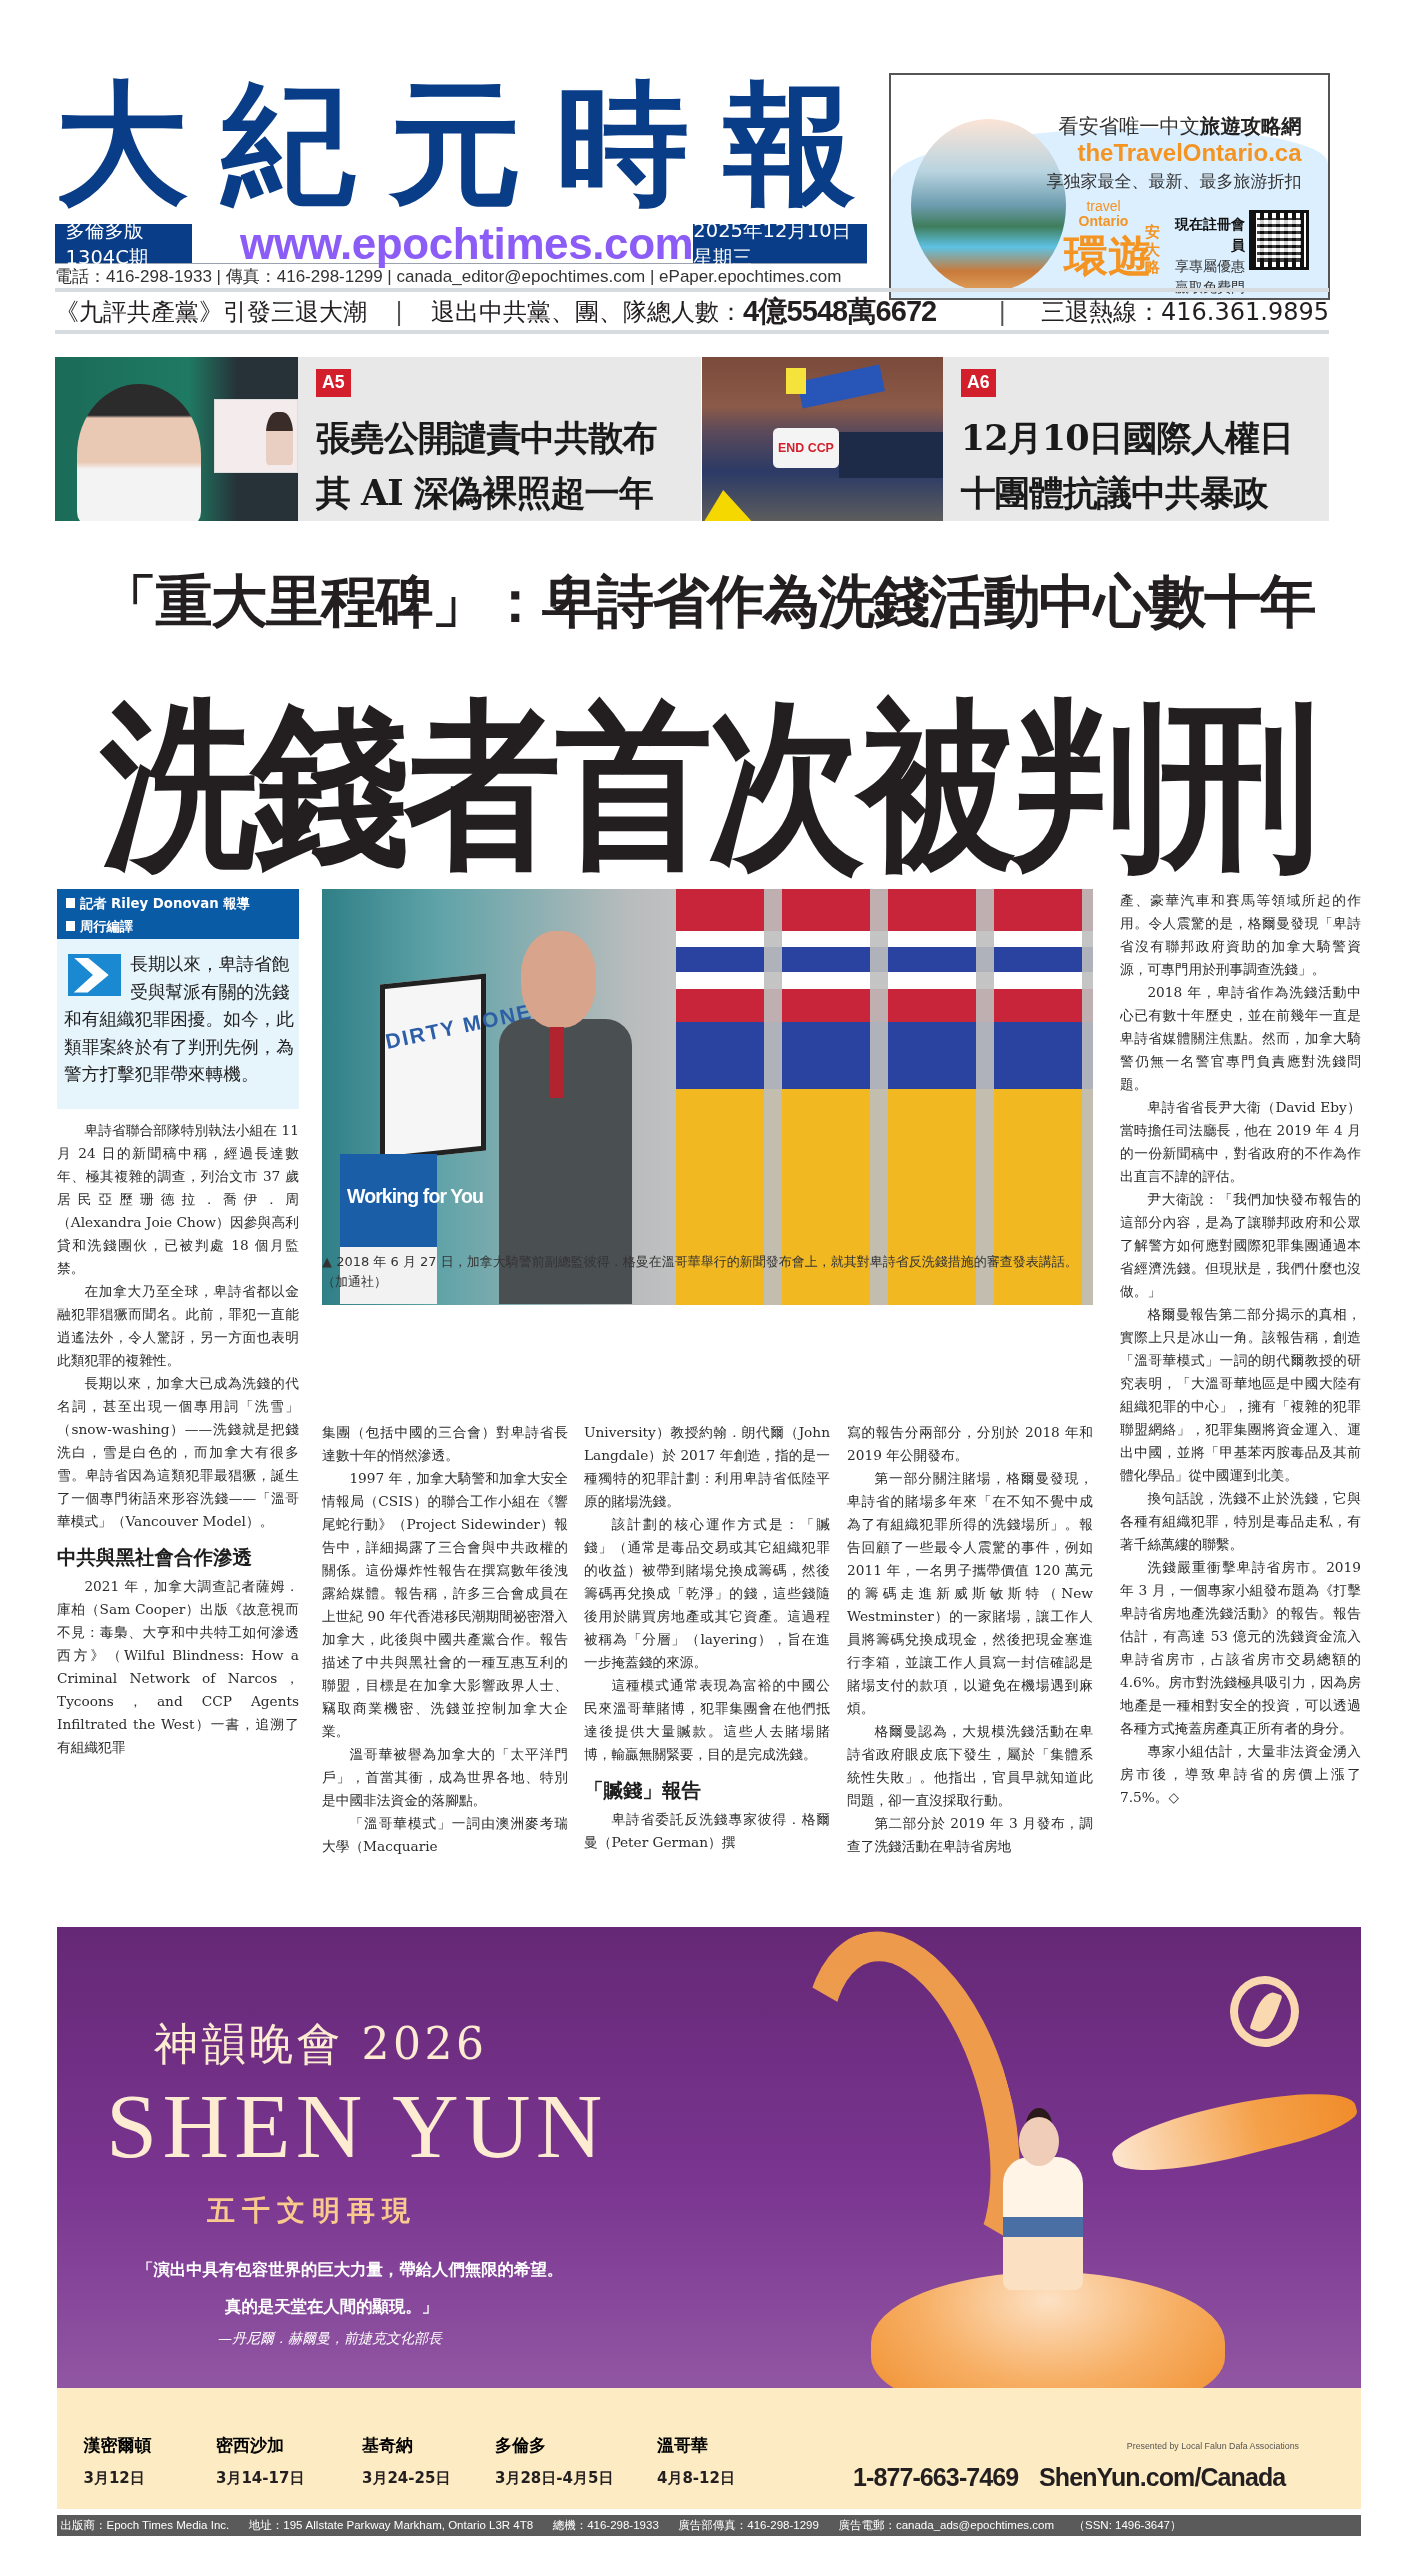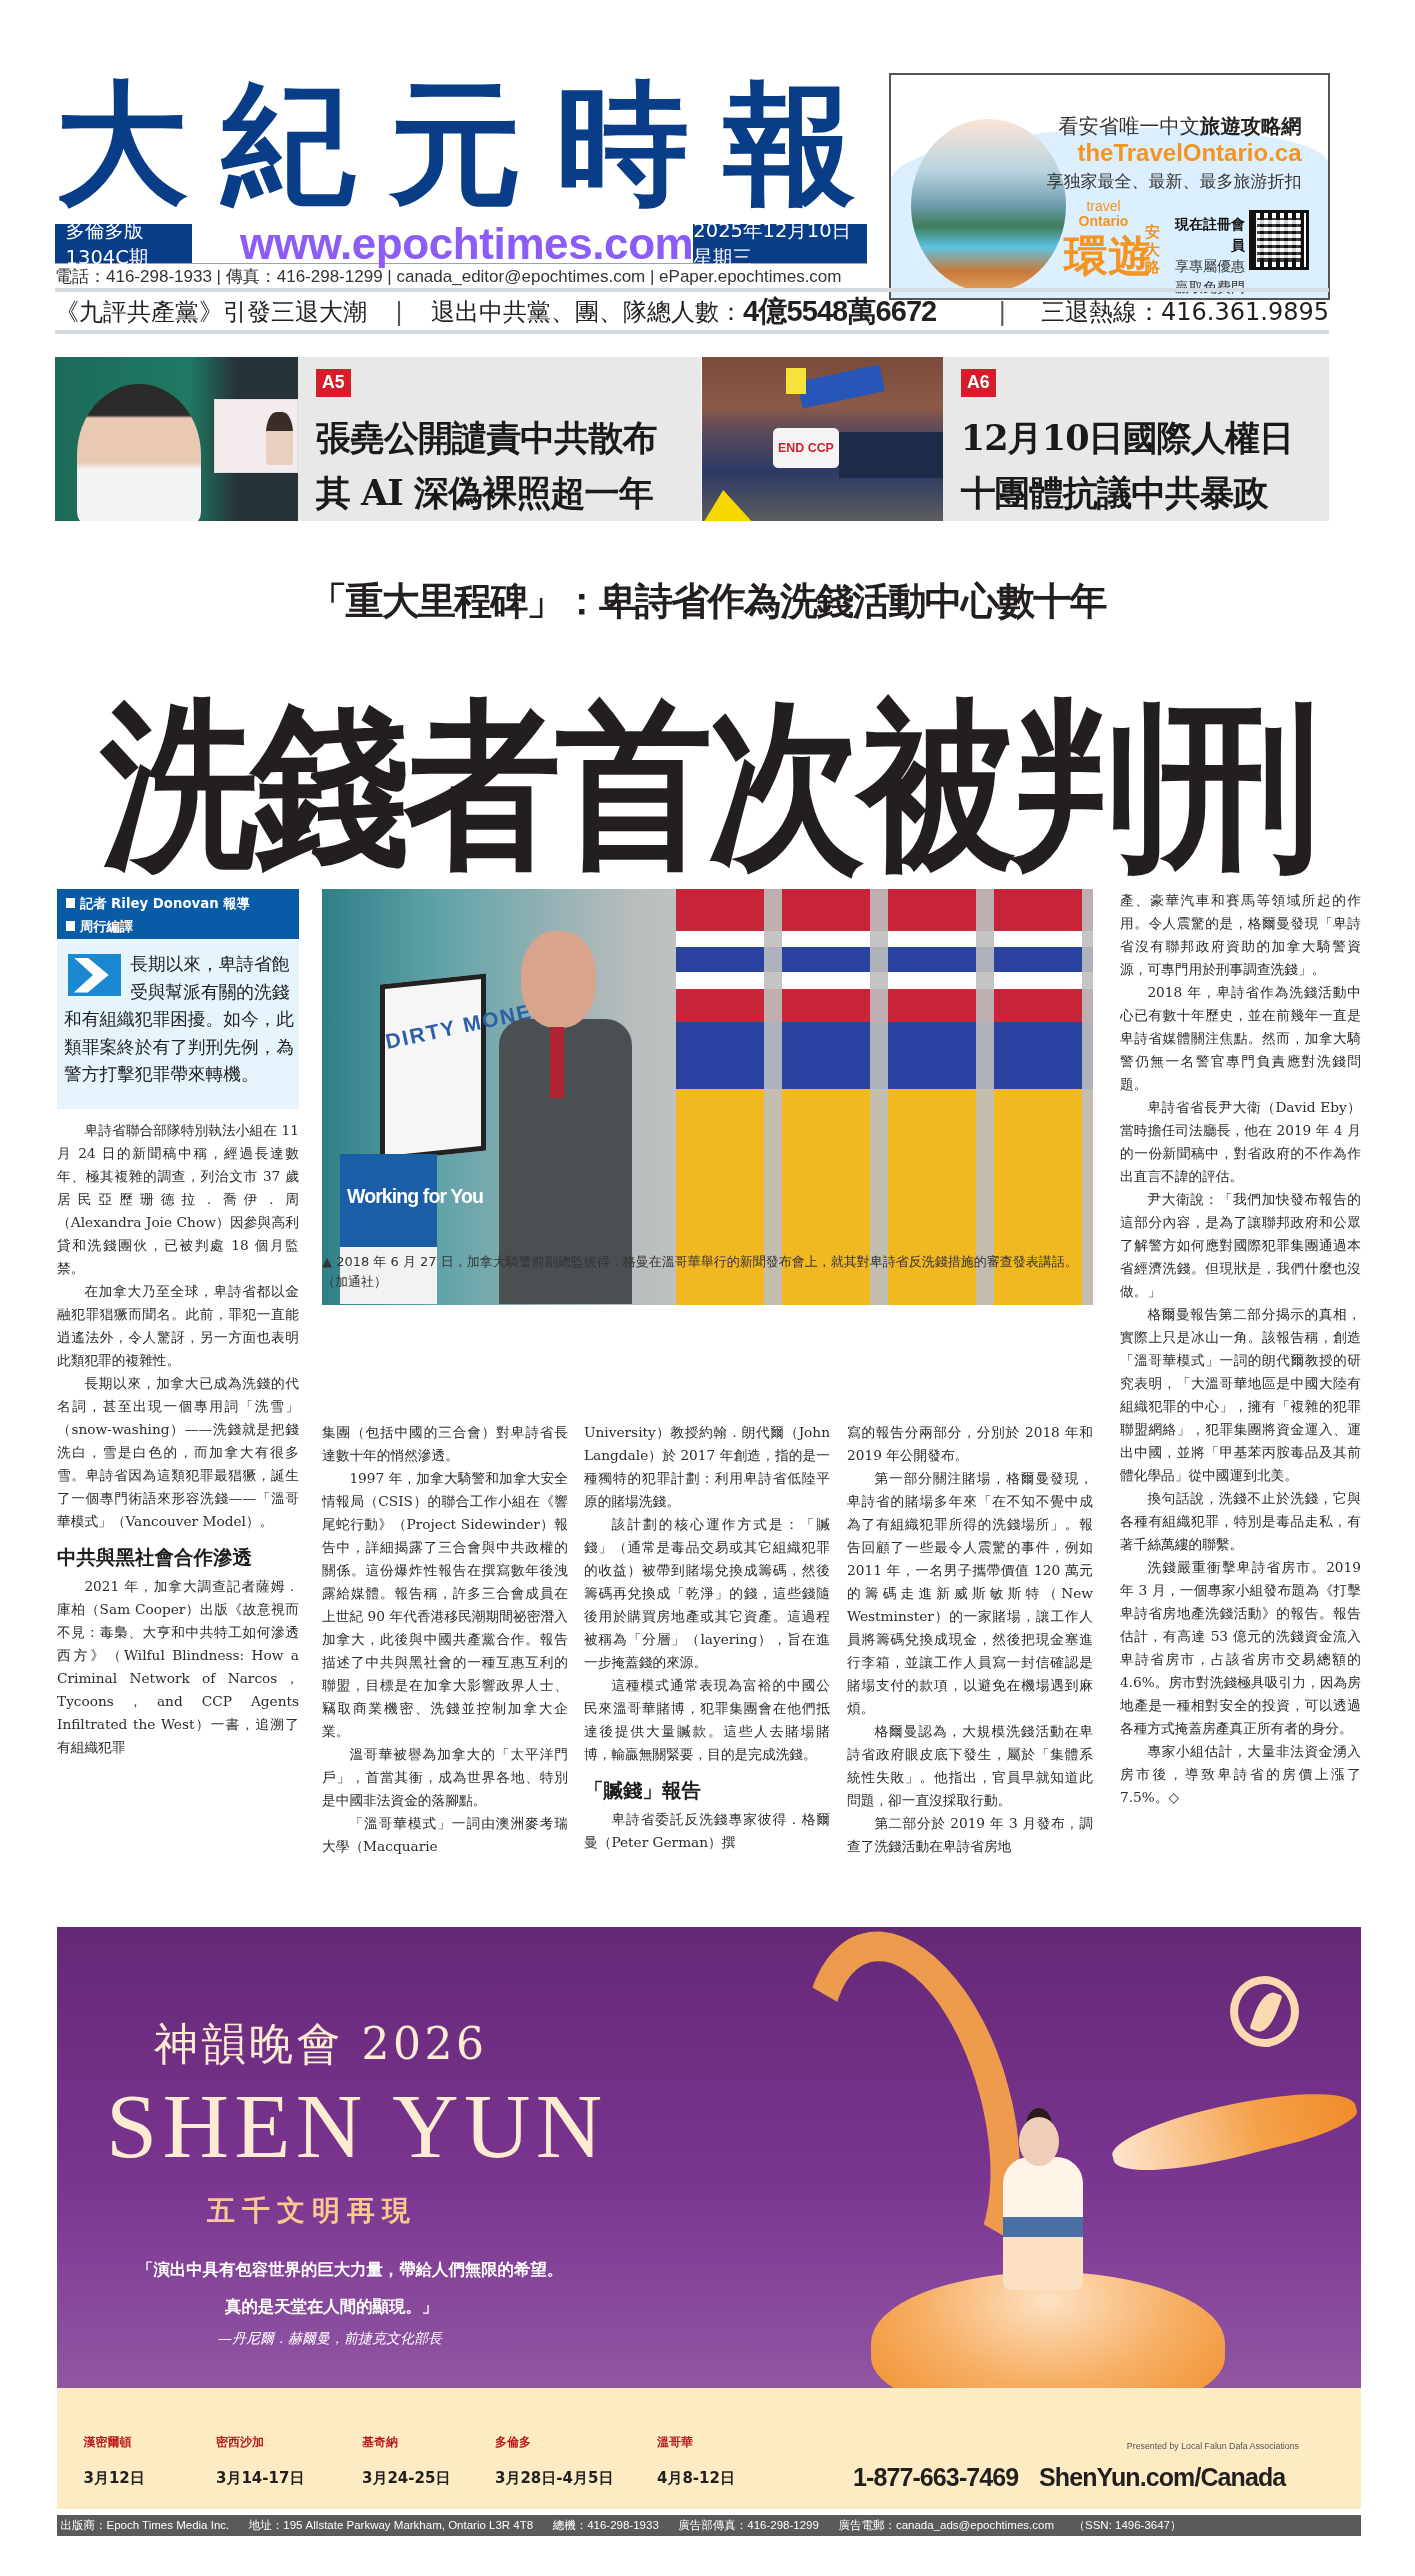--- a/index.html
+++ b/index.html
@@ -50,21 +50,21 @@
   .photo-a5 .screen { position: absolute; left: 159px; top: 42px; width: 84px; height: 74px; background: #f4ecec; border: 1.8px solid #ddd; }
   .photo-a5 .screen::after { content:""; position:absolute; right:4.4px; top:12.4px; width:26.5px; height:53px; background: linear-gradient(180deg,#3a2c28 0,#3a2c28 35%,#e9cfc2 36%); border-radius: 40% 40% 10% 10%; }
   .photo-a6 { left: 702px; top: 357px; width: 242px; height: 164px; background: linear-gradient(180deg, #7a4a3a 0%, #8c5a48 30%, #5c4a5a 45%, #2b3a66 70%, #5d5d5d 100%); overflow: hidden; }
   .photo-a6 .banner1 { position:absolute; left: 71px; top: 71px; width: 66px; height: 40px; background:#f4f4f4; border-radius: 5.3px; color:#d21f2b; font-family:"Liberation Sans",sans-serif; font-weight:bold; font-size:12.4px; display:flex; align-items:center; justify-content:center; }
   .photo-a6 .banner2 { position:absolute; left: 137px; top: 75px; width: 104px; height: 46px; background:#1d2a48; }
   .photo-a6 .banner3 { position:absolute; left: 97px; top: 16px; width: 84px; height: 26.5px; background:#2756b8; transform: rotate(-12deg); }
   .photo-a6 .flag { position:absolute; left: 84px; top: 10.6px; width: 19.5px; height: 26.5px; background:#f5e23a; }
   .photo-a6 .yellow { position:absolute; left: 0; top: 133px; width: 53px; height: 35px; background:#f5d800; clip-path: polygon(0 100%, 40% 0, 100% 100%); }
 
   
-  .kicker { left: 0; top: 566px; width: 1415px; text-align: center; font-family: "DejaVu Sans", sans-serif; font-weight: bold; font-size: 38px; line-height: 71px; color: #231f20; white-space: nowrap; letter-spacing: -1.8px; }
+  .kicker { left: 0; top: 566px; width: 1415px; text-align: center; font-family: "DejaVu Sans", sans-serif; font-weight: bold; font-size: 57px; line-height: 71px; color: #231f20; white-space: nowrap; letter-spacing: -1.8px; }
   .main-headline { left: 0; top: 677px; width: 1415px; text-align: center; font-family: "DejaVu Sans", sans-serif; font-weight: bold; font-size: 157px; line-height: 190px; color: #231f20; white-space: nowrap; letter-spacing: -5.3px; transform: scaleY(1.15); transform-origin: top center; }
 
   
   .byline { left: 57px; top: 889px; width: 242px; height: 50px; background: #0a5ba6; color: #fff; font-size: 13.3px; font-weight: bold; line-height: 23px; padding: 2.7px 8.8px; }
   .byline .sq { display:inline-block; width: 9.7px; height: 9.7px; background:#fff; margin-right: 4.4px; vertical-align: 0; }
   .summary { left: 57px; top: 939px; width: 242px; height: 170px; background: #e6f4fc; padding: 12.4px 0 0 7px; font-size: 17.7px; line-height: 27.4px; color: #222; }
   .summary .chev { float: left; width: 53px; height: 42px; margin: 2.7px 8.8px 0 4.4px; background: #1a89d1; position: relative; clip-path: none; }
   .summary .chev::before { content:""; position:absolute; left: 5.3px; top: 3.5px; width: 35px; height: 35px; background:#fff; clip-path: polygon(0 0, 40% 0, 100% 50%, 40% 100%, 0 100%, 55% 50%); }
 
   
@@ -99,21 +99,21 @@
   .sy-ad .quote-src { position:absolute; left: 161px; top: 403px; font-size: 14px; font-style: italic; color: #fff; white-space: nowrap; }
   .sy-ad .logo { position:absolute; right: 62px; top: 49px; width: 69px; height: 71px; border-radius: 50%; border: 8px solid #fbd9b0; }
   .sy-ad .logo::after { content:""; position:absolute; left: 17.7px; top: 7px; width: 19.5px; height: 42px; background:#fbd9b0; border-radius: 60% 10% 60% 10%; transform: rotate(20deg); }
   .sy-ad .dancer { position:absolute; left: 681px; top: 0; width: 619px; height: 461px; }
   .sy-ad .ribbon1 { position:absolute; left: 71px; top: 0; width: 203px; height: 372px; border: 30px solid #f5a14a; border-left-color: transparent; border-bottom-color: transparent; border-radius: 50%; transform: rotate(-15deg); opacity: 0.95; }
   .sy-ad .ribbon2 { position:absolute; left: 372px; top: 177px; width: 248px; height: 53px; background: linear-gradient(90deg, #fde6cf 0%, #f5a14a 60%, #f08c2a 100%); border-radius: 40% 60% 30% 50%; transform: rotate(-14deg); }
   .sy-ad .body { position:absolute; left: 265px; top: 230px; width: 80px; height: 133px; background: linear-gradient(180deg, #fff4e6 0 45%, #4a6fa5 45% 60%, #fbe0c2 60%); border-radius: 26.5px 26.5px 8.8px 8.8px; }
   .sy-ad .dhead { position:absolute; left: 281px; top: 190px; width: 40px; height: 49px; background:#f0cdb8; border-radius: 50%; box-shadow: 0 -16px 0 -7px #2a1a1a; }
   .sy-ad .skirt { position:absolute; left: 133px; top: 345px; width: 354px; height: 142px; background: radial-gradient(ellipse at 50% 20%, #fde1c4 0%, #f7b066 50%, #f08c2a 100%); border-radius: 50% 50% 40% 40%; }
   .sy-strip { left: 57px; top: 2388px; width: 1304px; height: 121px; background: #fdecc3; }
-  .sy-strip .city { position:absolute; top: 46px; font-size: 12px; font-weight: bold; color: #b91c1c; white-space: nowrap; }
+  .sy-strip .city { position:absolute; top: 46px; font-size: 17px; font-weight: bold; color: #000000; white-space: nowrap; }
   .sy-strip .when { position:absolute; top: 81px; font-size: 15px; font-weight: bold; color: #231f20; white-space: nowrap; }
   .sy-strip .presented { position:absolute; right: 62px; top: 53px; font-family: "Liberation Sans", sans-serif; font-size: 8.8px; color: #555; white-space: nowrap; }
   .sy-strip .phone { position:absolute; left: 796px; top: 75px; font-family: Liberation Sans, sans-serif; font-weight: bold; font-size: 25px; color: #231f20; white-space: nowrap; letter-spacing: -0.9px; }
   .sy-strip .site { position:absolute; left: 982px; top: 75px; font-family: "Liberation Sans", sans-serif; font-weight: bold; font-size: 25px; color: #231f20; white-space: nowrap; letter-spacing: -0.9px; }
 
   
   .footer { left: 57px; top: 2515px; width: 1304px; height: 21px; background: #5a5a5a; color: #fff; font-family: "Liberation Sans", sans-serif; font-size: 11.5px; display: flex; align-items: center; padding-left: 3.5px; white-space: nowrap; }
   .footer span { margin-right: 19.5px; }
 </style>
 </head>

